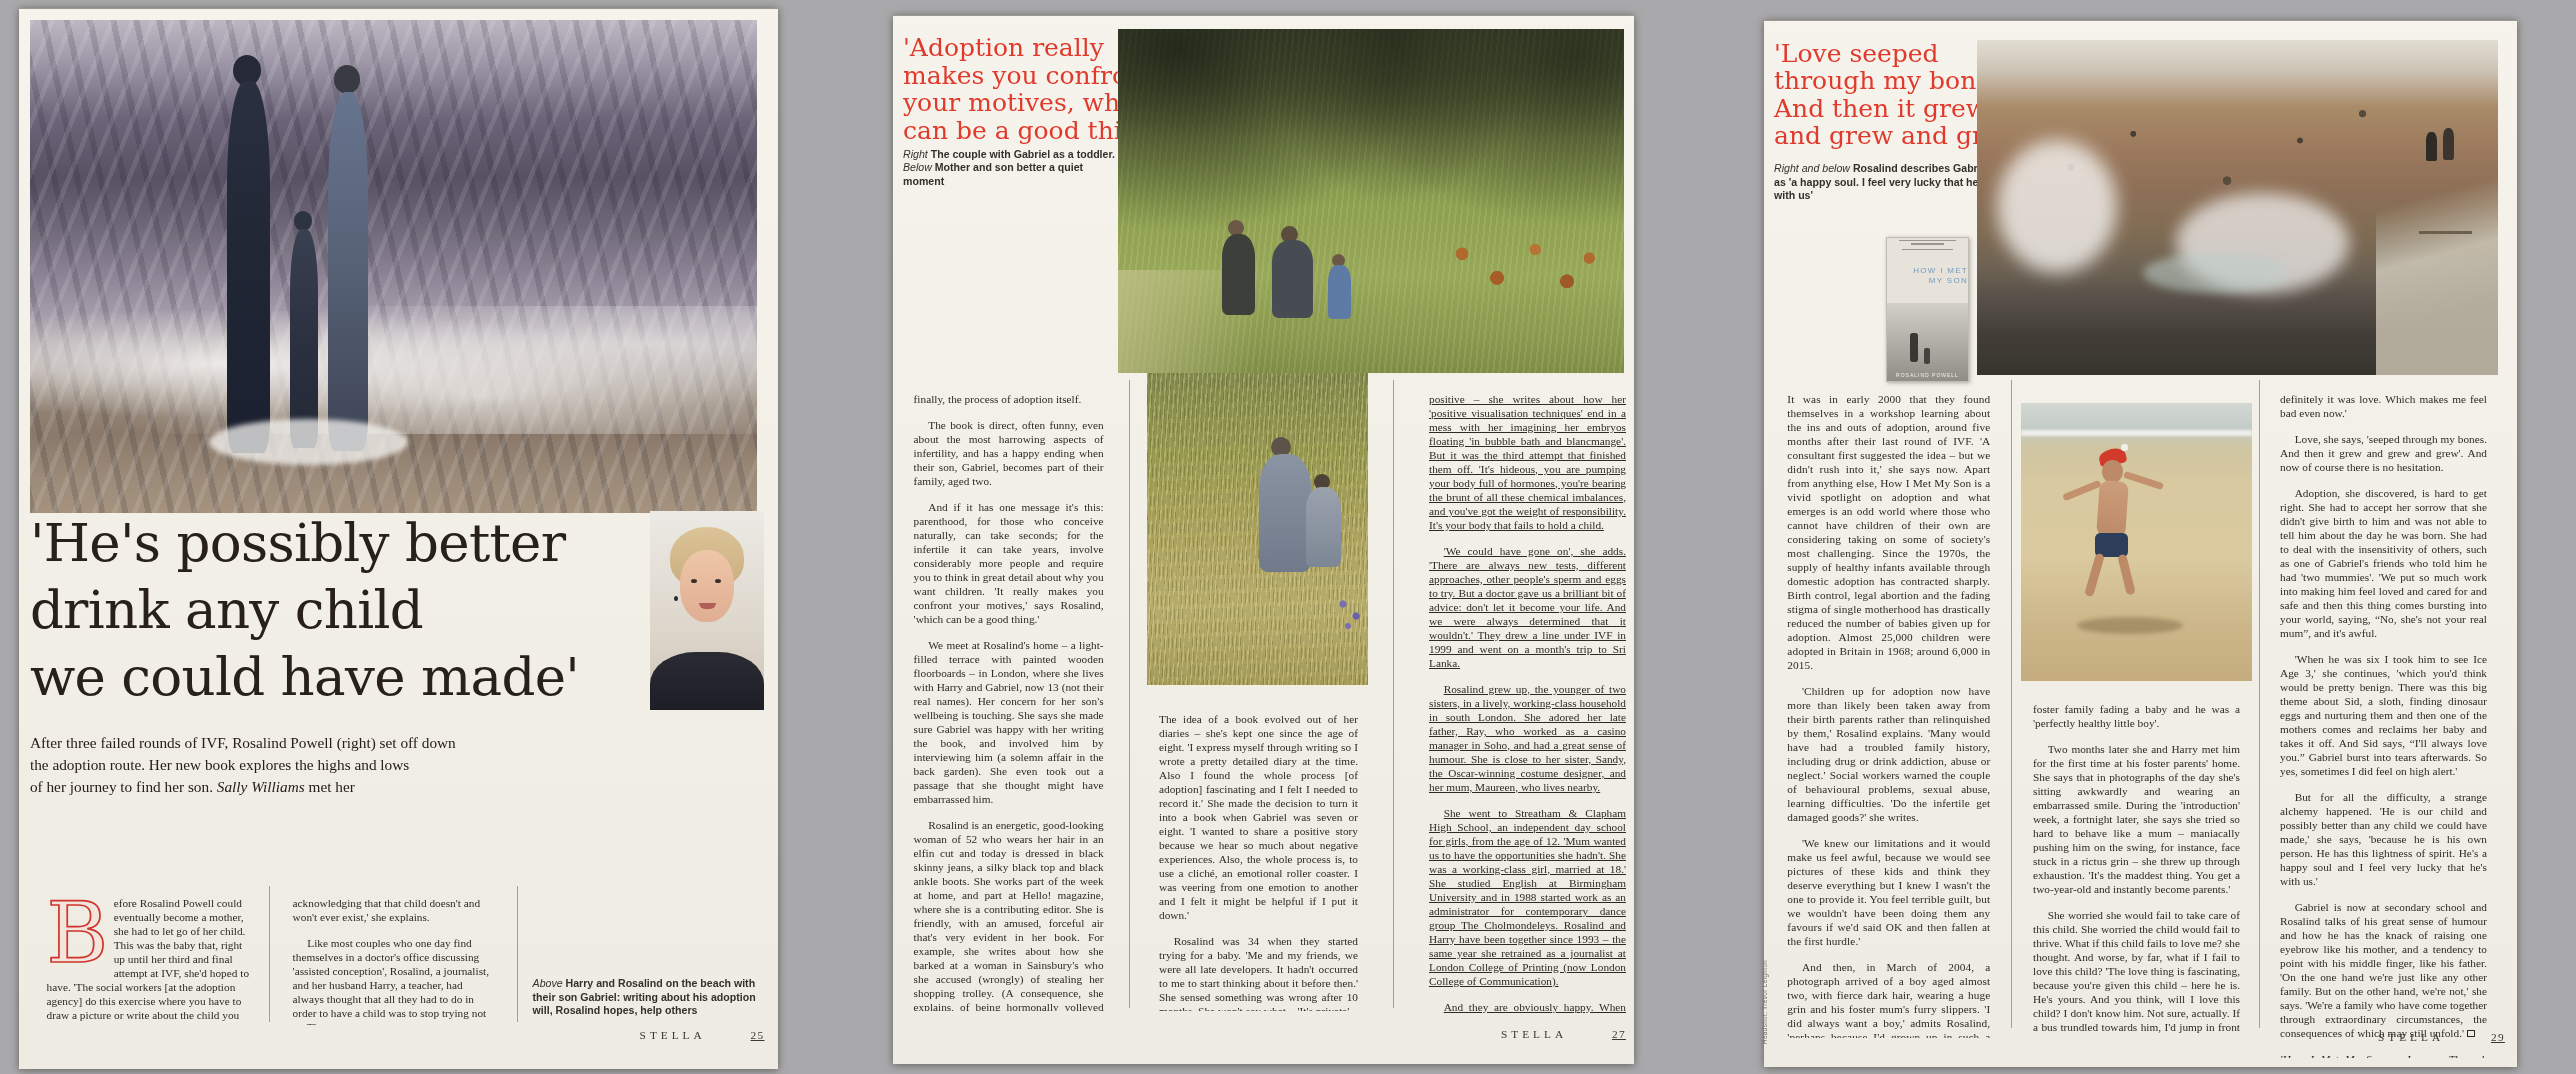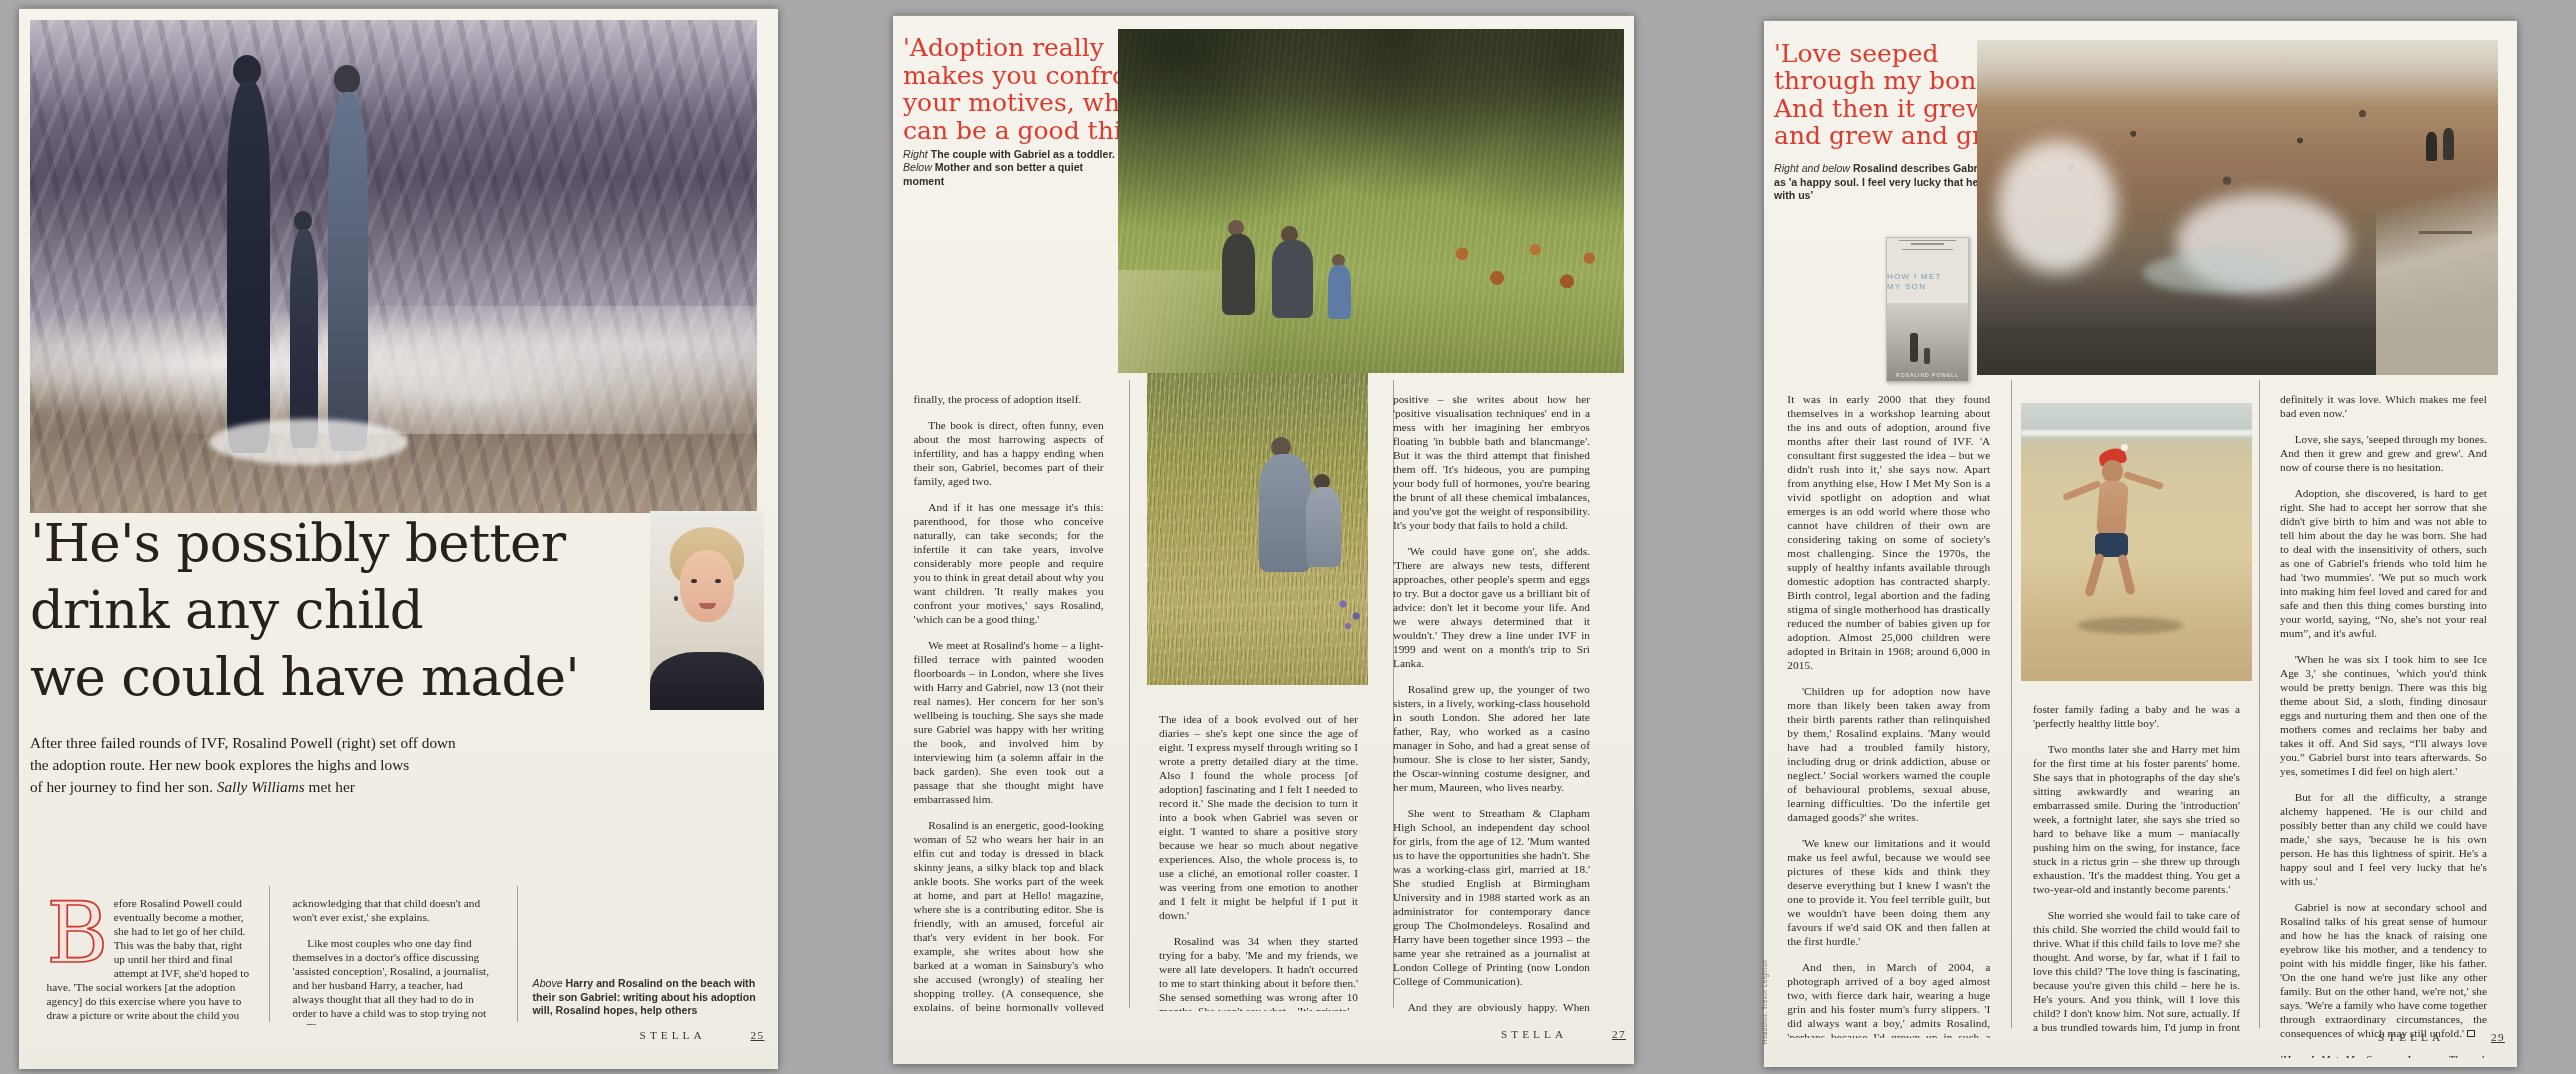--- a/index.html
+++ b/index.html
@@ -21,21 +21,21 @@
   .it{font-style:italic;}
   .credit{font-style:italic;}
   .dropcap{float:left;font-family:"DejaVu Serif",serif;font-size:84px;line-height:.82;margin:3.3px 5.3px 0 0;color:#f3e4de;-webkit-text-stroke:1.7px #cf352a;}
   .vcredit{position:absolute;writing-mode:vertical-rl;transform:rotate(180deg);font-family:"Liberation Sans",sans-serif;font-size:6.3px;letter-spacing:0.4px;color:#6e6962;}
   .endbox{display:inline-block;width:6px;height:5.3px;border:1px solid #2e2a26;margin-left:2.7px;}
   .fig,.head,.shape{position:absolute;}
   .fig{border-radius:42% 42% 16% 16%/28% 28% 9% 9%;}
   .head{border-radius:50%;}
   .cover{position:absolute;background:#e7e3da;border:0.7px solid #c2bdb2;box-shadow:0.7px 1.3px 4px rgba(40,38,34,.35);overflow:hidden;}
   .cover-q{height:1.3px;background:#9a968e;margin:2px auto;}
-  .cover-title{font-family:"Liberation Sans",sans-serif;font-size:8px;line-height:10px;letter-spacing:1.3px;color:#6f9cc0;text-align:left;margin-top:22px;}
+  .cover-title{font-family:"Liberation Sans",sans-serif;font-size:8px;line-height:10px;letter-spacing:1.3px;color:#6f9cc0;text-align:right;margin-top:16px;}
   .cover-author{position:absolute;left:0;right:0;bottom:3.3px;text-align:center;font-family:"Liberation Sans",sans-serif;font-size:5px;letter-spacing:1px;color:#f4f2ee;}
 </style>
 </head>
 <body>
 
 <div class="page p1" style="left:18.6px;top:8px;width:759px;height:1060px;">
 
   <div class="photo" style="left:11.3px;top:10.6px;width:727px;height:493px;
       background:
         repeating-linear-gradient(112deg, rgba(255,255,255,.10) 0 4.6px, rgba(255,255,255,0) 4.6px 18.6px),
@@ -148,21 +148,21 @@
     <p>The book is direct, often funny, even about the most harrowing aspects of infertility, and has a happy ending when their son, Gabriel, becomes part of their family, aged two.</p>
     <p>And if it has one message it's this: parenthood, for those who conceive naturally, can take seconds; for the infertile it can take years, involve considerably more people and require you to think in great detail about why you want children. 'It really makes you confront your motives,' says Rosalind, 'which can be a good thing.'</p>
     <p>We meet at Rosalind's home – a light-filled terrace with painted wooden floorboards – in London, where she lives with Harry and Gabriel, now 13 (not their real names). Her concern for her son's wellbeing is touching. She says she made sure Gabriel was happy with her writing the book, and involved him by interviewing him (a solemn affair in the back garden). She even took out a passage that she thought might have embarrassed him.</p>
     <p>Rosalind is an energetic, good-looking woman of 52 who wears her hair in an elfin cut and today is dressed in black skinny jeans, a silky black top and black ankle boots. She works part of the week at home, and part at Hello! magazine, where she is a contributing editor. She is friendly, with an amused, forceful air that's very evident in her book. For example, she writes about how she barked at a woman in Sainsbury's who she accused (wrongly) of stealing her shopping trolley. (A consequence, she explains, of being hormonally volleyed like a ping-pong ball during IVF treatment.) And she is frank about the free-fall into fury whenever she saw someone else's baby (before Gabriel arrived). 'I nearly hit her,' she writes of a friend who suggested her new kitten was a baby substitute. 'You feel terribly ashamed,' she admits now, 'because when friends have babies of course you're delighted for them, but at the same time there is that, “Why can't I have that?”'</p>
   </div>
   <div class="col" style="left:254px;top:684px;width:223px;height:311px;">
     <p class="first">The idea of a book evolved out of her diaries – she's kept one since the age of eight. 'I express myself through writing so I wrote a pretty detailed diary at the time. Also I found the whole process [of adoption] fascinating and I felt I needed to record it.' She made the decision to turn it into a book when Gabriel was seven or eight. 'I wanted to share a positive story because we hear so much about negative experiences. Also, the whole process is, to use a cliché, an emotional roller coaster. I was veering from one emotion to another and I felt it might be helpful if I put it down.'</p>
     <p>Rosalind was 34 when they started trying for a baby. 'Me and my friends, we were all late developers. It hadn't occurred to me to start thinking about it before then.' She sensed something was wrong after 10 months. She won't say what – 'It's private' – but it was, she says, 'a problem with both of us'.</p>
     <p>She had three rounds of IVF over two years, during which she tried to stay</p>
   </div>
-  <div class="col" style="left:488px;top:364px;width:221px;height:638px;">
+  <div class="col" style="left:524px;top:364px;width:221px;height:638px;text-decoration:underline;">
     <p class="first">positive – she writes about how her 'positive visualisation techniques' end in a mess with her imagining her embryos floating 'in bubble bath and blancmange'. But it was the third attempt that finished them off. 'It's hideous, you are pumping your body full of hormones, you're bearing the brunt of all these chemical imbalances, and you've got the weight of responsibility. It's your body that fails to hold a child.</p>
     <p>'We could have gone on', she adds. 'There are always new tests, different approaches, other people's sperm and eggs to try. But a doctor gave us a brilliant bit of advice: don't let it become your life. And we were always determined that it wouldn't.' They drew a line under IVF in 1999 and went on a month's trip to Sri Lanka.</p>
     <p>Rosalind grew up, the younger of two sisters, in a lively, working-class household in south London. She adored her late father, Ray, who worked as a casino manager in Soho, and had a great sense of humour. She is close to her sister, Sandy, the Oscar-winning costume designer, and her mum, Maureen, who lives nearby.</p>
     <p>She went to Streatham &amp; Clapham High School, an independent day school for girls, from the age of 12. 'Mum wanted us to have the opportunities she hadn't. She was a working-class girl, married at 18.' She studied English at Birmingham University and in 1988 started work as an administrator for contemporary dance group The Cholmondeleys. Rosalind and Harry have been together since 1993 – the same year she retrained as a journalist at London College of Printing (now London College of Communication).</p>
     <p>And they are obviously happy. When describing their relationship, she says he is conciliatory, she is combative. He is calm, she is emotional. She is proud that they remained close throughout the ups and downs of infertility. 'Obviously there were moments when it was strained, but we never turned against each other. It was definitely us against the world.'</p>
   </div>
 
   <div class="footer-brand" style="left:608px;top:1012px;">STELLA</div>
   <div class="footer-no" style="left:719px;top:1012px;">27</div>
 </div>

